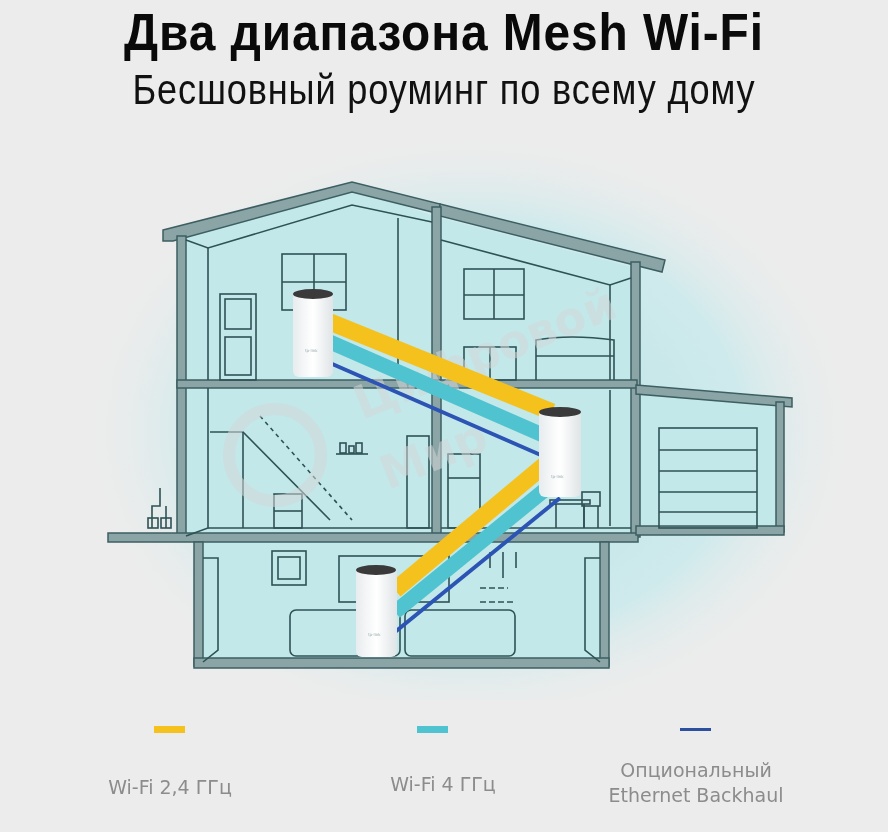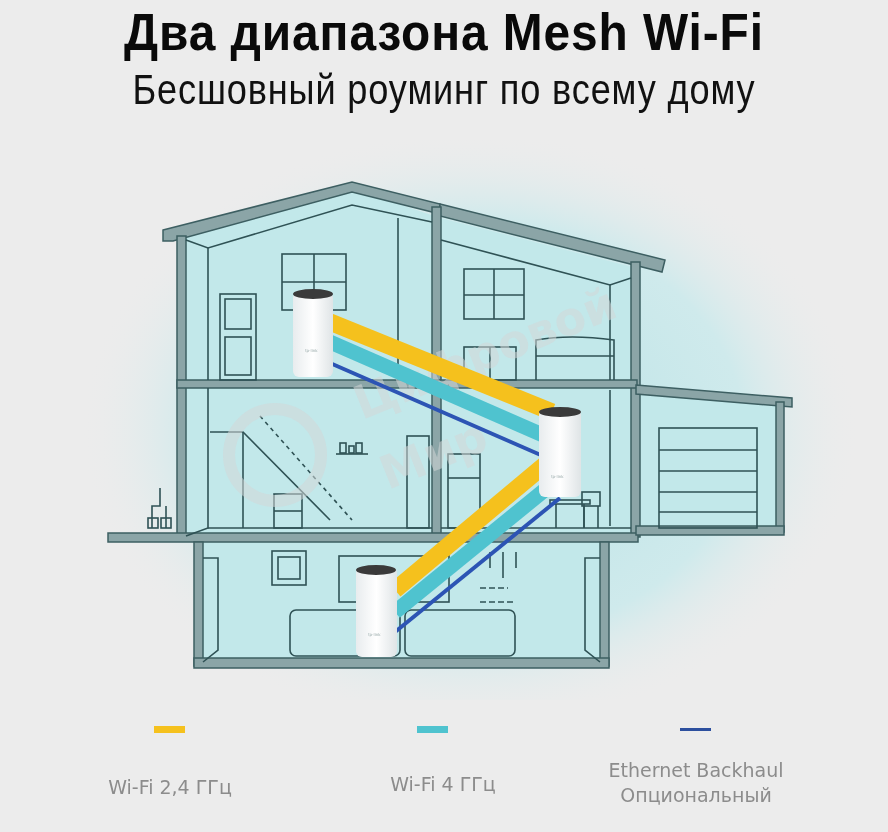--- a/index.html
+++ b/index.html
@@ -183,16 +183,16 @@
 
 <div>
   <div class="swatch" style="left:154px; top:726px; width:31px; height:7px; background:#f5c11d;"></div>
   <div class="legend-item" style="left:70px; top:775px; width:200px;">Wi-Fi 2,4 ГГц</div>
 
   <div class="swatch" style="left:417px; top:726px; width:31px; height:7px; background:#4fc3cf;"></div>
   <div class="legend-item" style="left:343px; top:772px; width:200px;">Wi-Fi 4 ГГц</div>
 
   <div class="swatch" style="left:680px; top:728px; width:31px; height:3px; background:#2c4f9e;"></div>
   <div class="legend-item" style="left:576px; top:758px; width:240px;">
+    <div>Опциональный</div>
     <div>Ethernet Backhaul</div>
-    <div>Опциональный</div>
   </div>
 </div>
 
 </body></html>

